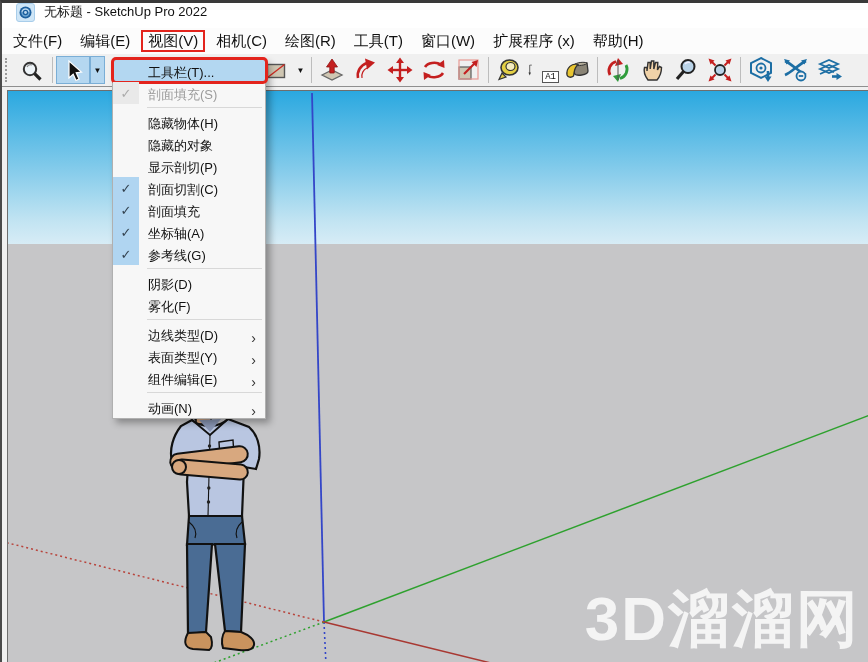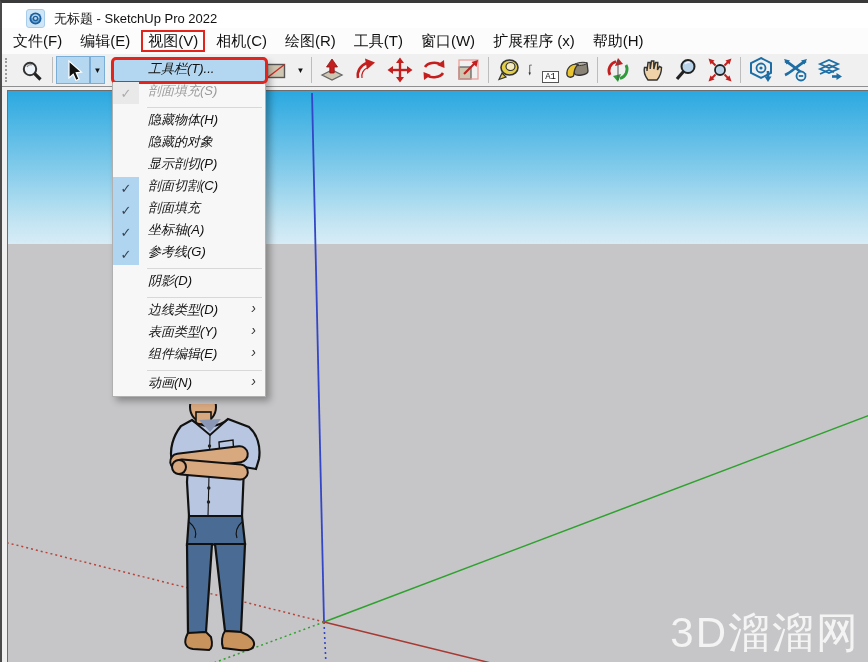--- a/index.html
+++ b/index.html
@@ -3,21 +3,21 @@
 <meta charset="utf-8">
 <style>
   html,body{margin:0;padding:0;background:#ddd;}
   .window{
     position:relative;width:868px;height:662px;overflow:hidden;
     font-family:"Liberation Sans","DejaVu Sans",sans-serif;
     background:#f0f0f0;border-top:3px solid #3a3a3a;border-left:2px solid #4a4a4a;
     box-sizing:border-box;
   }
   
-  .titlebar{height:25px;background:#ffffff;display:flex;align-items:flex-end;padding-left:24px;}
+  .titlebar{height:25px;background:#ffffff;display:flex;align-items:flex-start;padding-left:14px;}
   .app-logo{width:17px;height:17px;border-radius:3px;background:#cfe6f7;border:1px solid #a8cdea;
     display:flex;align-items:center;justify-content:center;}
   .title-text{font-size:13px;color:#111;margin-left:9px;white-space:nowrap;}
   
   .menubar{height:26px;background:#fcfcfc;display:flex;align-items:center;font-size:15px;color:#111;padding-left:2px;}
   .menubar .mitem{padding:0 9px;line-height:24px;cursor:default;white-space:nowrap;}
   .menubar .mitem.annotated{
     border:2.5px solid #e3241d;border-radius:0;line-height:18px;padding:0 5px;margin:0 2px;
   }
   
@@ -31,26 +31,26 @@
   .selgroup{display:flex;}
   .spacer{width:154px;}
   .a1box{font-size:9px;border:1px solid #555;background:#fff;padding:0 2px;color:#111;font-family:"Liberation Mono",monospace;}
   
   .canvas{position:absolute;left:5px;top:87px;width:862px;height:574px;
     background:#c6c6c8;border-top:1px solid #6e6e6e;border-left:1px solid #6e6e6e;box-sizing:content-box;overflow:hidden;}
   .sky{position:absolute;left:0;top:0;width:100%;height:153px;
     background:linear-gradient(to bottom,#2aa8e0 0%,#7ec9ea 48%,#c2e4f2 85%,#d7ecf6 100%);}
   .axes{position:absolute;left:0;top:0;}
   .person{position:absolute;left:159px;top:313px;}
-  .watermark{position:absolute;right:10px;bottom:4px;font-size:42px;font-weight:normal;
+  .watermark{position:absolute;right:10px;bottom:4px;font-size:62px;font-weight:bold;
     color:rgba(255,255,255,0.8);letter-spacing:2px;white-space:nowrap;}
   
   .dropdown{position:absolute;left:110px;top:56px;width:152px;background:#f7f7f7;
     border:1px solid #b0b0b0;box-shadow:4px 4px 7px rgba(0,0,0,0.32);z-index:20;font-size:13px;color:#111;}
-  .drow{position:relative;height:22px;display:flex;align-items:flex-start;font-style:italic;}
+  .drow{position:relative;height:22px;display:flex;align-items:flex-end;}
   .drow .gutter{position:absolute;left:0;top:0;width:26px;height:100%;display:flex;align-items:center;justify-content:center;}
   .drow.checked .gutter{background:#b0d5f1;color:#33424f;}
   .drow.dischecked{color:#9b9b9b;}
   .drow.dischecked .gutter{background:#e9e9e9;color:#aaaaaa;}
   .drow .dlabel{margin-left:35px;white-space:nowrap;}
   .drow .subarrow{margin-left:auto;margin-right:9px;color:#333;font-size:14px;line-height:1;}
   .drow.highlight{background:#b3d7f1;}
   .redbox{position:absolute;left:-2px;right:-3px;top:-3px;bottom:-2px;border:3px solid #e3241d;border-radius:5px;pointer-events:none;}
   .dsep{height:7px;display:flex;align-items:center;}
   .dsep .line{flex:1;margin-left:34px;margin-right:3px;border-top:1px solid #d8d8d8;}
@@ -373,20 +373,24 @@
     </div>
 
     <div class="dsep">
         <div class="line"></div>
       </div>
 
     <div class="drow">
       <span class="gutter"></span>
       <span class="dlabel">阴影(D)</span>
     </div>
+    <div class="drow">
+      <span class="gutter"></span>
+      <span class="dlabel">雾化(F)</span>
+    </div>
 
     <div class="dsep">
         <div class="line"></div>
       </div>
 
     <div class="drow">
       <span class="gutter"></span>
       <span class="dlabel">边线类型(D)</span>
       <span class="subarrow">›</span>
     </div>

